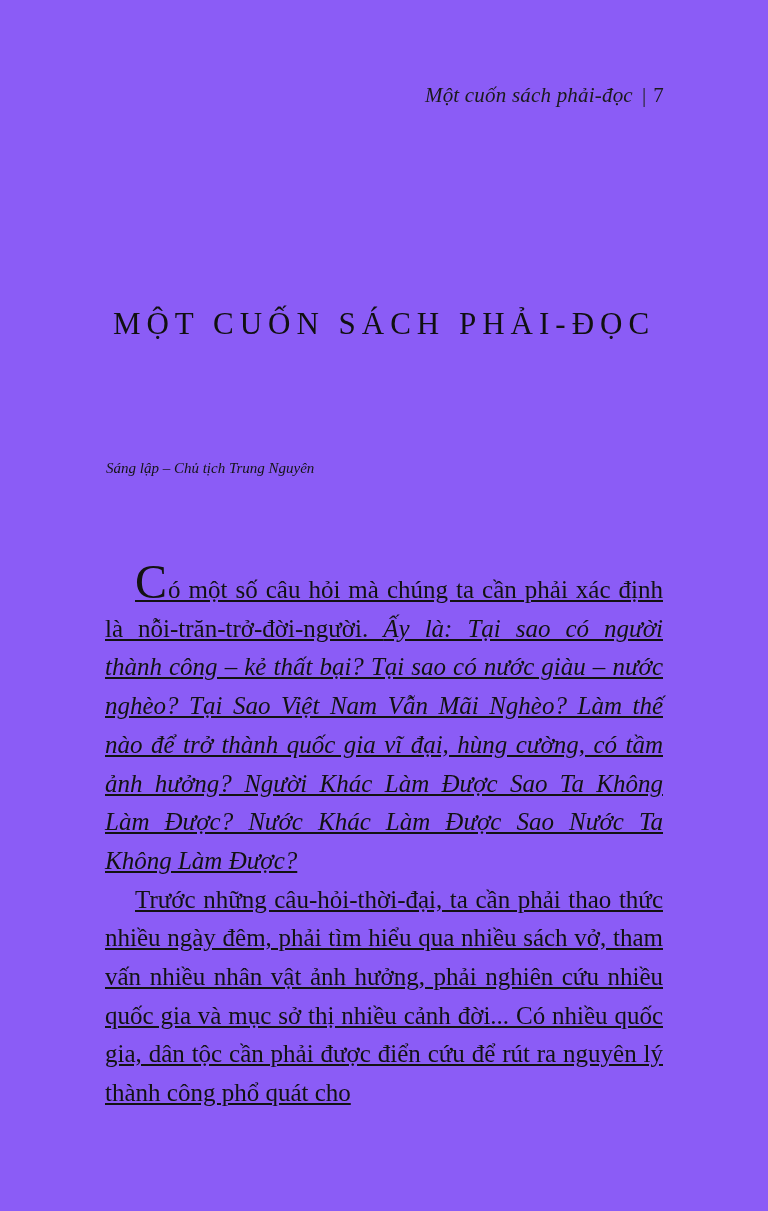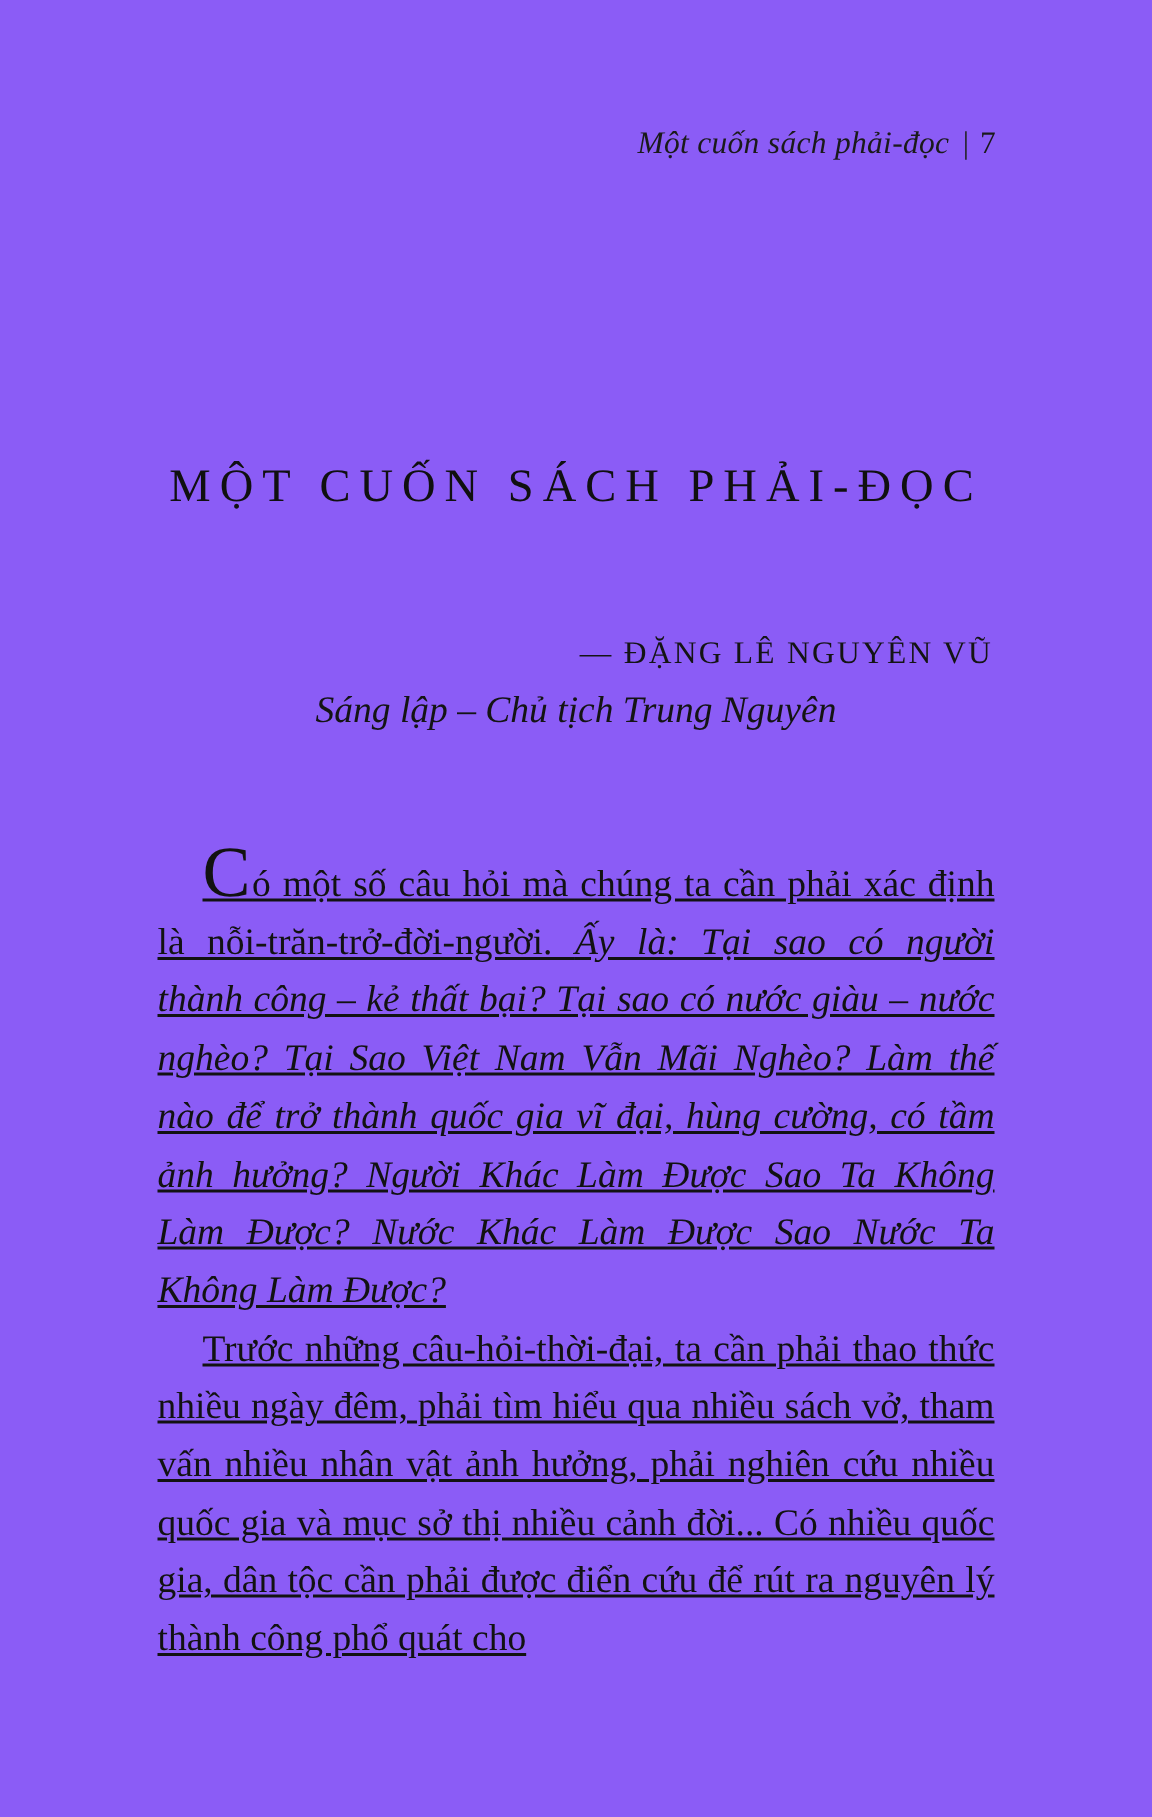--- a/index.html
+++ b/index.html
@@ -51,22 +51,22 @@
     text-align: right;
     font-size: 21px;
     letter-spacing: 1.5px;
     color: #141414;
   }
   .role {
     position: absolute;
     top: 460px;
     left: 106px;
     right: 106px;
-    text-align: center;
-    font-size: 25px;
+    text-align: left;
+    font-size: 15px;
     font-style: italic;
     color: #141414;
   }
   .body-text {
     position: absolute;
     top: 563px;
     left: 105px;
     width: 558px;
     font-size: 25px;
     line-height: 38.7px;
@@ -89,21 +89,20 @@
 <body>
 
 <div class="page">
 
   <div class="running-head">
     <span>Một cuốn sách phải-đọc</span><span class="sep">|</span><span class="pageno">7</span>
   </div>
 
   <h1 class="chapter-title">MỘT CUỐN SÁCH PHẢI-ĐỌC</h1>
 
-  <div class="byline">— ĐẶNG LÊ NGUYÊN VŨ</div>
 
   <div class="role">Sáng lập – Chủ tịch Trung Nguyên</div>
 
   <div class="body-text">
     <p><span class="dropcap">C</span><span>ó một số câu hỏi mà chúng ta cần phải xác định là nỗi-trăn-trở-đời-người. </span><span class="ital">Ấy là: Tại sao có người thành công – kẻ thất bại? Tại sao có nước giàu – nước nghèo? Tại Sao Việt Nam Vẫn Mãi Nghèo? Làm thế nào để trở thành quốc gia vĩ đại, hùng cường, có tầm ảnh hưởng? Người Khác Làm Được Sao Ta Không Làm Được? Nước Khác Làm Được Sao Nước Ta Không Làm Được?</span></p>
     <p>Trước những câu-hỏi-thời-đại, ta cần phải thao thức nhiều ngày đêm, phải tìm hiểu qua nhiều sách vở, tham vấn nhiều nhân vật ảnh hưởng, phải nghiên cứu nhiều quốc gia và mục sở thị nhiều cảnh đời... Có nhiều quốc gia, dân tộc cần phải được điển cứu để rút ra nguyên lý thành công phổ quát cho</p>
   </div>
 
 </div>
 

